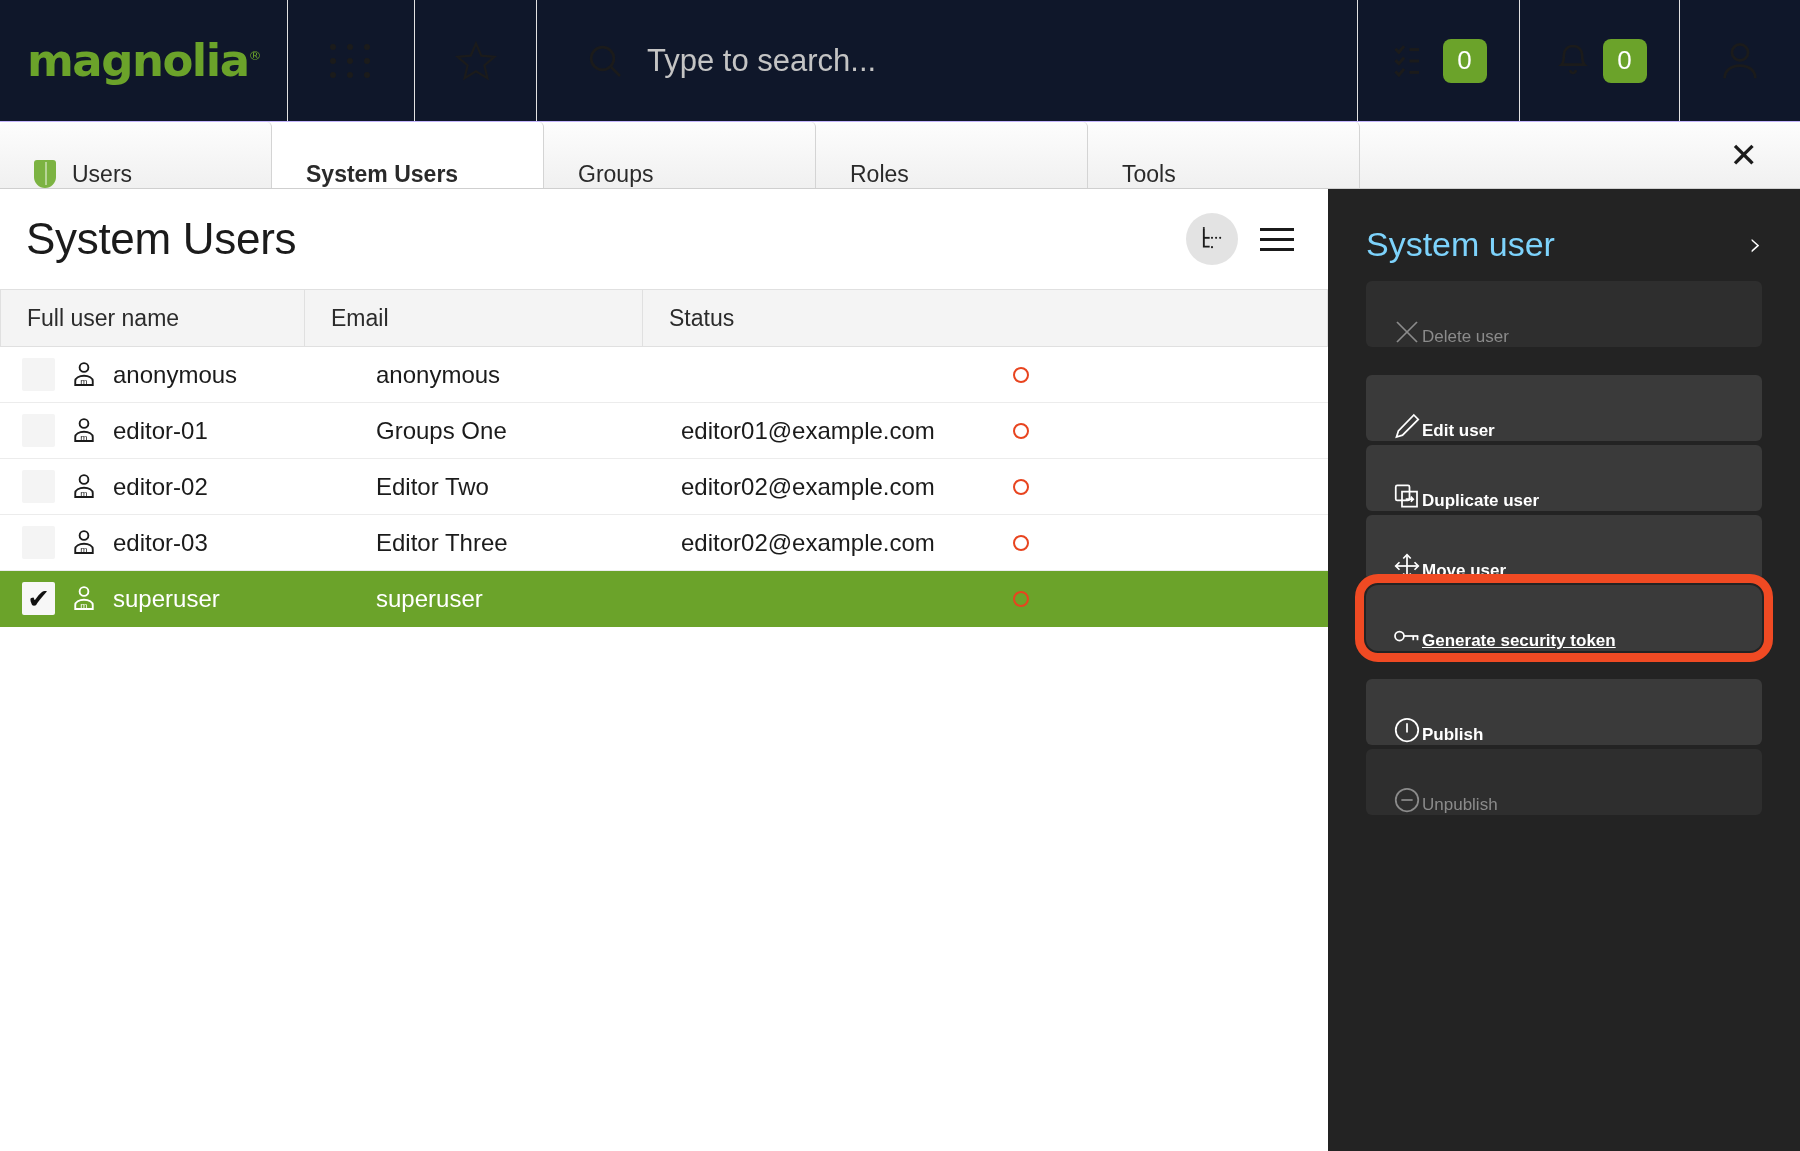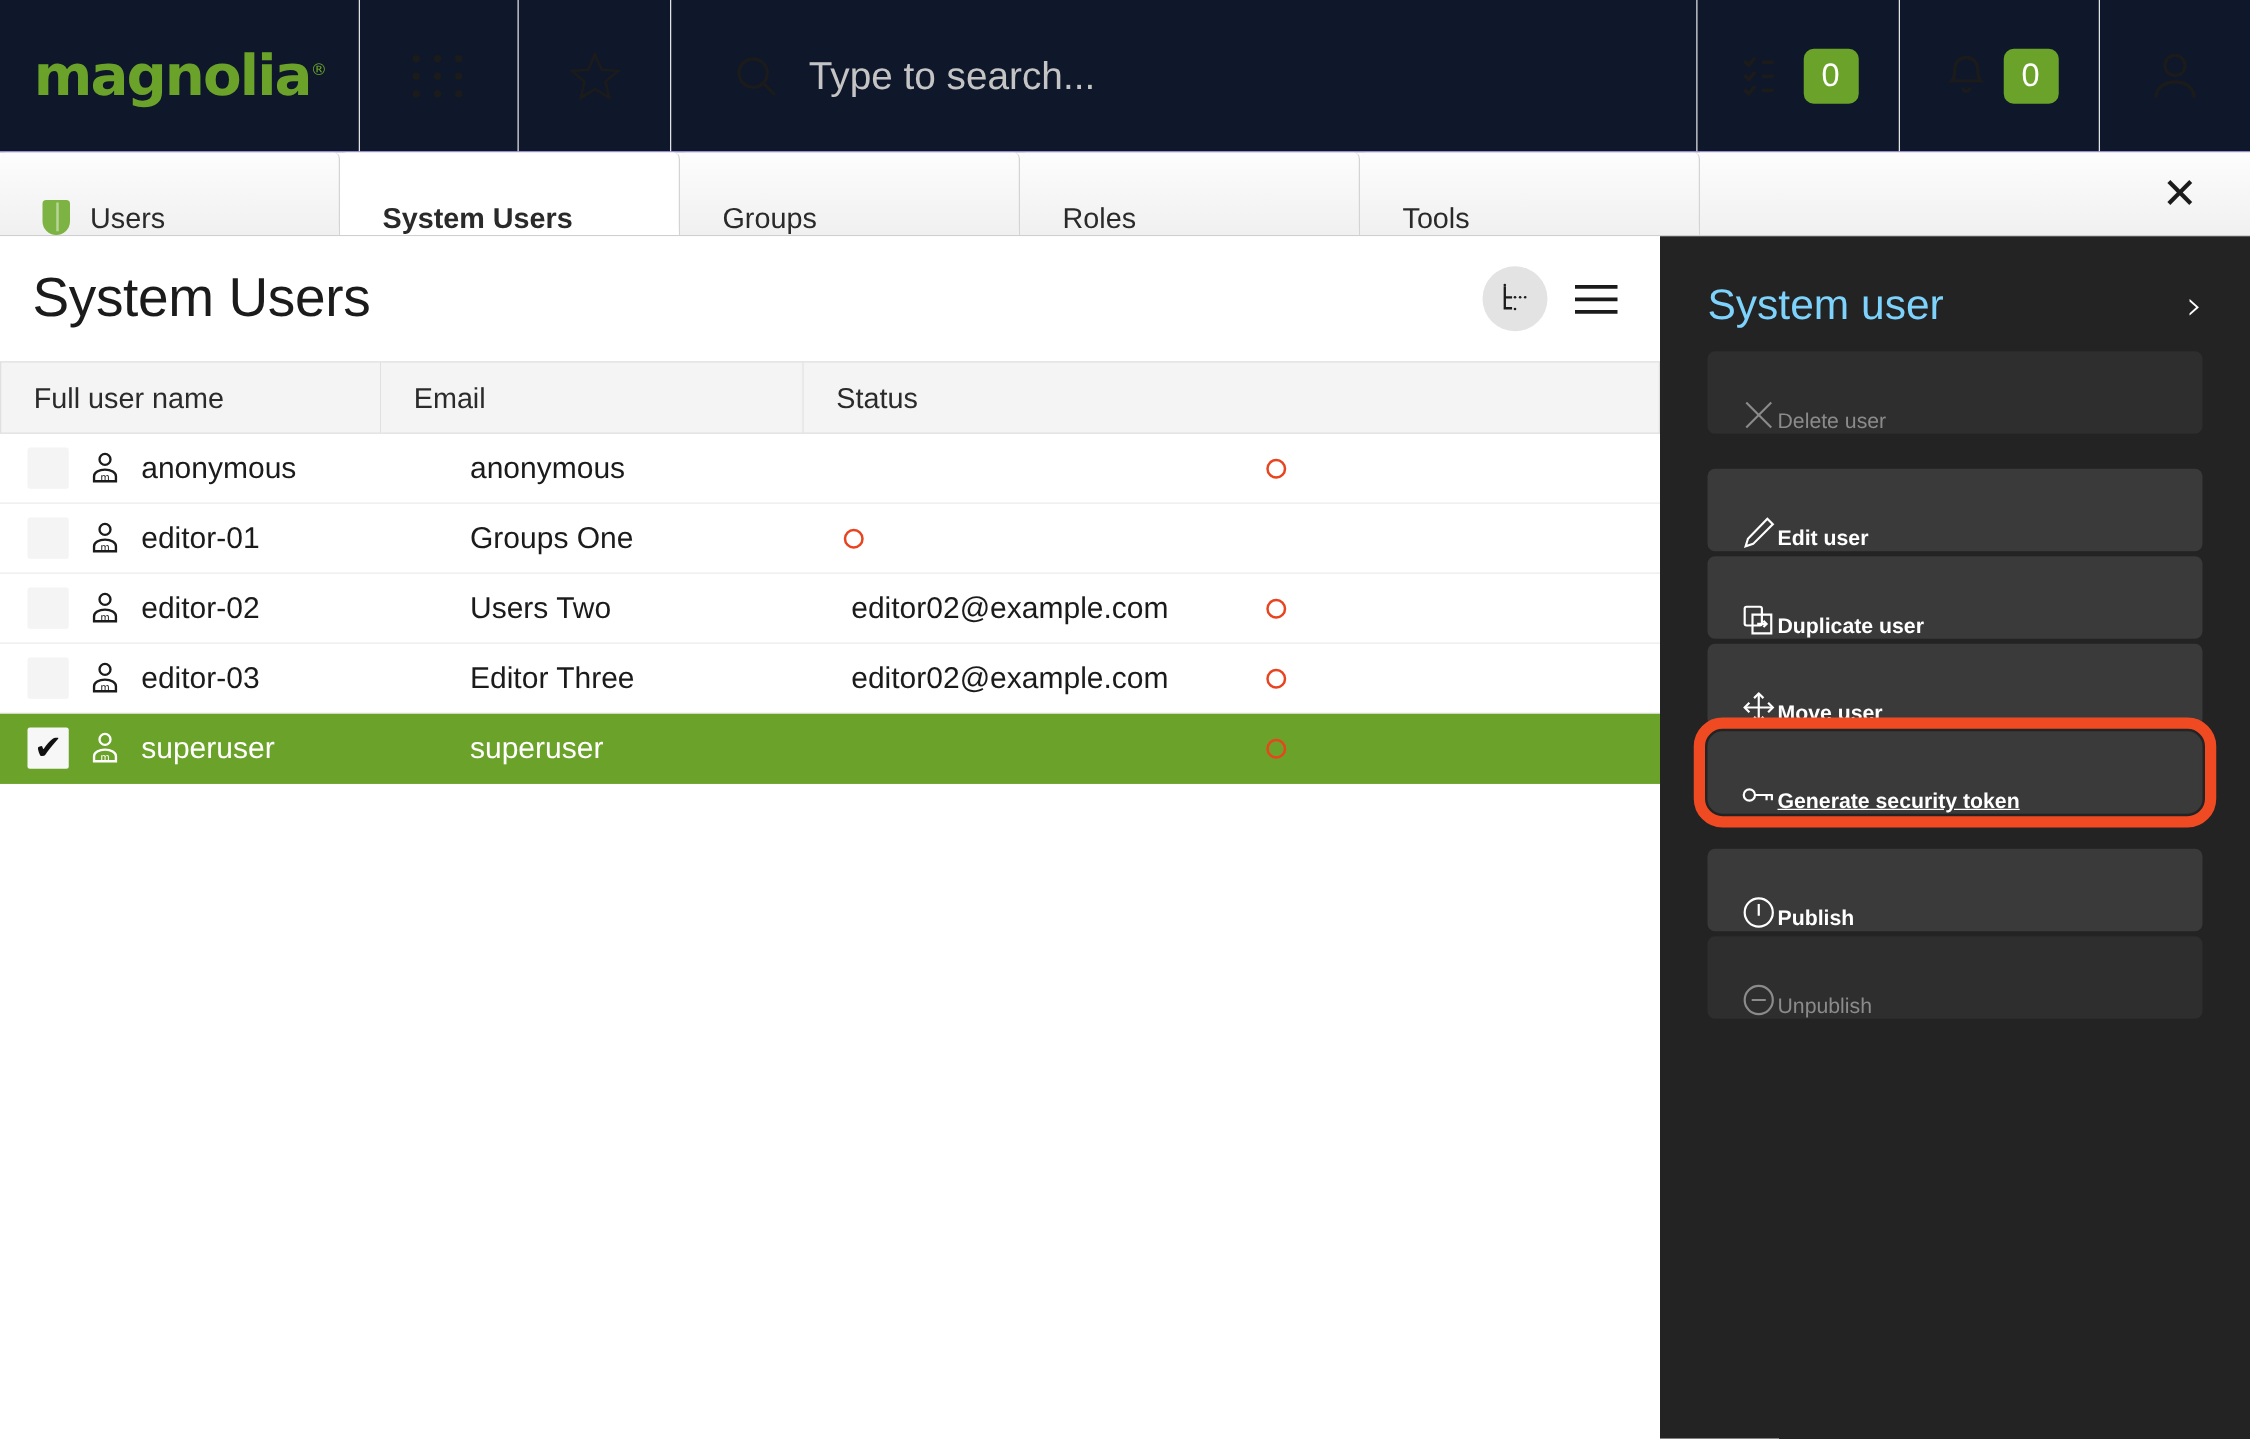--- a/index.html
+++ b/index.html
@@ -308,36 +308,39 @@
       <svg class="usericon" viewBox="0 0 24 24" fill="none" stroke="#1b1b1b" stroke-width="1.5">
   <circle cx="12" cy="6" r="3.5"></circle>
               <path d="M5 20v-3.2c0-2.4 3.1-4.2 7-4.2s7 1.8 7 4.2V20z" fill="none"></path>
   <text x="12" y="20" font-size="7" fill="#1b1b1b" stroke="none" text-anchor="middle" font-family="Liberation Sans, sans-serif">m</text>
 </svg>
       <span>editor-01</span>
     </div>
     <div class="cell full">
             <span>Groups One</span>
           </div>
+    <div class="cell email">
+            <span>editor01@example.com</span>
+          </div>
     <div class="cell status">
             <span class="status-dot"></span>
           </div>
         </div>
         <div class="trow">
           <div class="cell name">
       <span class="chk"></span>
       <svg class="usericon" viewBox="0 0 24 24" fill="none" stroke="#1b1b1b" stroke-width="1.5">
   <circle cx="12" cy="6" r="3.5"></circle>
               <path d="M5 20v-3.2c0-2.4 3.1-4.2 7-4.2s7 1.8 7 4.2V20z" fill="none"></path>
   <text x="12" y="20" font-size="7" fill="#1b1b1b" stroke="none" text-anchor="middle" font-family="Liberation Sans, sans-serif">m</text>
 </svg>
       <span>editor-02</span>
     </div>
     <div class="cell full">
-            <span>Users Two</span>
+            <span>Editor Two</span>
           </div>
     <div class="cell email">
             <span>editor02@example.com</span>
           </div>
     <div class="cell status">
             <span class="status-dot"></span>
           </div>
         </div>
         <div class="trow">
           <div class="cell name">

